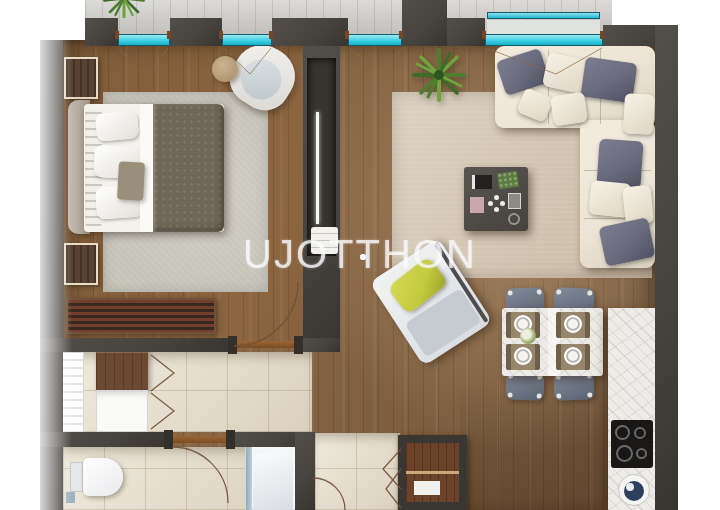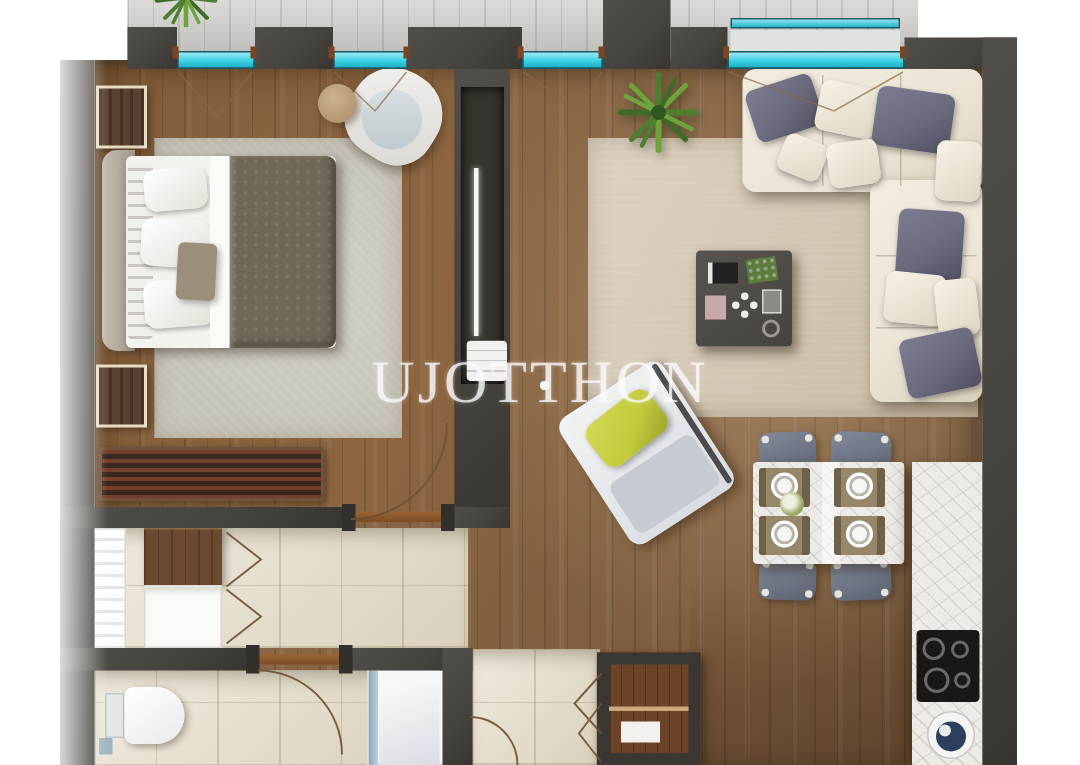--- a/index.html
+++ b/index.html
@@ -229,21 +229,21 @@
   
   .arcs{left:0;top:0;width:720px;height:510px;pointer-events:none;}
   .watermark{left:200px;top:230px;width:320px;height:48px;display:flex;align-items:center;
     justify-content:center;gap:9px;pointer-events:none;}
   .wm-text{position:static;font-size:40px;font-weight:400;letter-spacing:2px;
     color:rgba(250,250,252,.78);text-shadow:0 0 3px rgba(255,255,255,.35);}
   .wm-dots{position:static;display:flex;flex-direction:column;gap:5px;}
   .wm-dots i{position:static;width:6px;height:6px;border-radius:50%;background:rgba(250,250,252,.78);}
   .fade-left{left:0;top:0;width:72px;height:510px;
     background:linear-gradient(90deg,#fff 45%,rgba(255,255,255,0));}
-  .z1{z-index:1;} .z2{z-index:2;} .z3{z-index:3;} .z4{z-index:4;} .z5{z-index:5;} .z6{z-index:6;font-family:Liberation Serif, serif;} .z7{z-index:7;}
+  .z1{z-index:1;} .z2{z-index:2;} .z3{z-index:3;} .z4{z-index:4;} .z5{z-index:5;} .z6{z-index:6;} .z7{z-index:7;}
 </style>
 </head>
 <body>
 
 <div id="canvas">
 
   <div class="balcony z1"></div>
   <div class="wood-base z1"></div>
   <div class="bedroom-tint z1"></div>
   <div class="kitchen-shade z1"></div>

